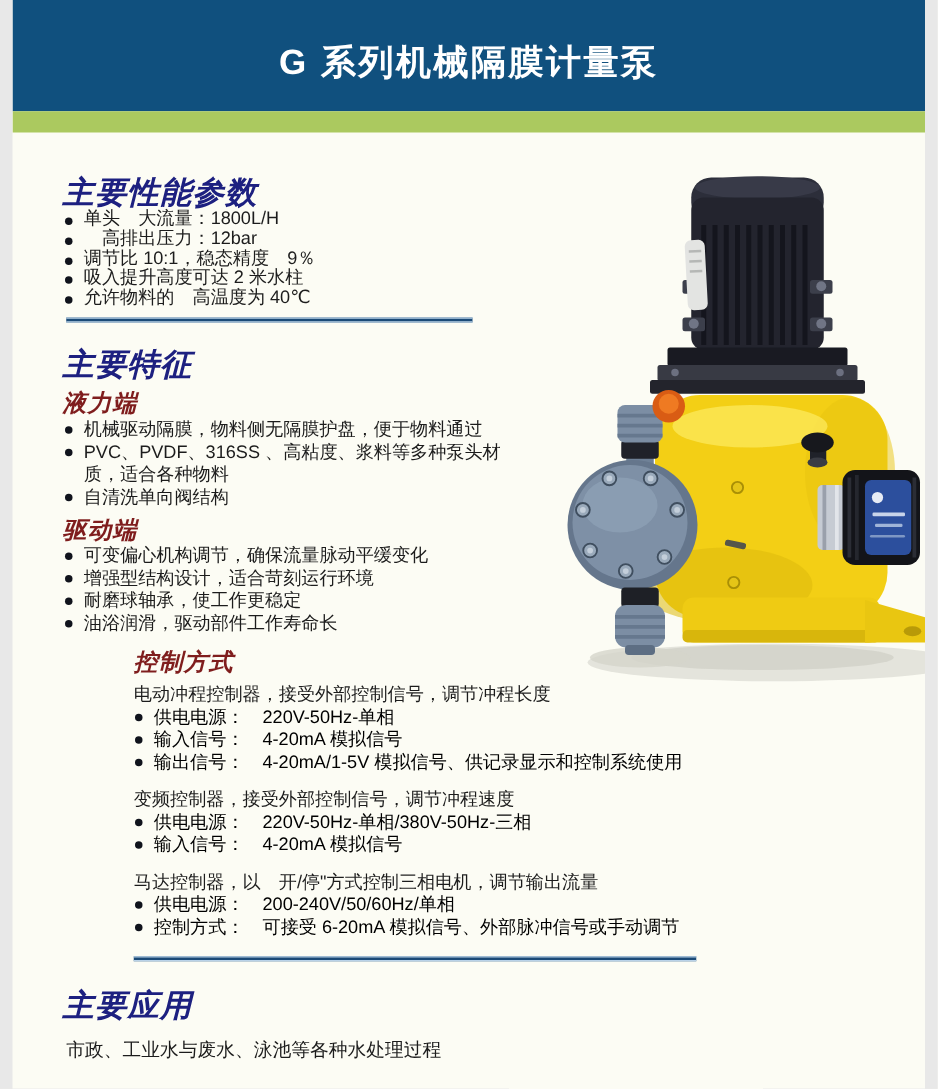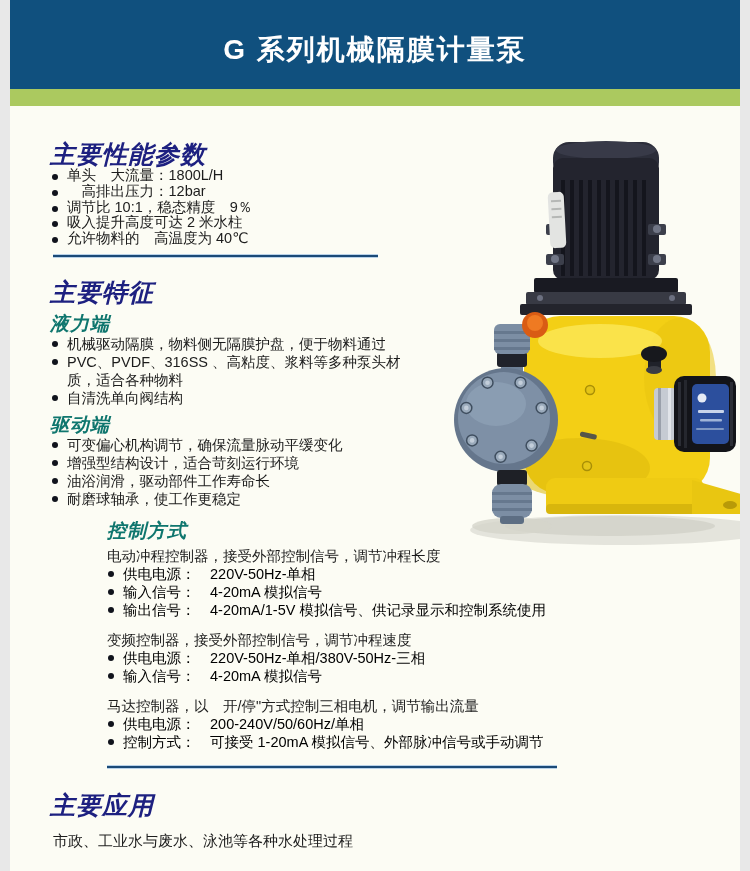--- a/index.html
+++ b/index.html
@@ -18,21 +18,21 @@
     padding-top:10px;
   }
   .green-stripe{height:17px;background:#ABC95F;}
   
   .content{position:relative;padding:34px 0 0 40px;z-index:1;}
   .sec-h1{
     color:#1D2080;font-size:25px;font-weight:bold;font-style:italic;
     line-height:28px;margin:0;letter-spacing:1px;
   }
   .sec-h2{
-    color:#0f766e;font-size:19px;font-weight:bold;font-style:italic;
+    color:#7f1d1d;font-size:19px;font-weight:bold;font-style:italic;
     line-height:22px;margin:0;letter-spacing:1px;
   }
   ul.blist{list-style:none;margin:0;padding:0;}
   ul.blist li{
     position:relative;padding-left:17px;font-size:14.5px;color:#1c1c1c;
   }
   ul.blist li::before{
     content:"";position:absolute;left:2px;top:.42em;width:6px;height:6px;
     border-radius:50%;background:#10131C;
   }
@@ -230,22 +230,22 @@
     <ul class="blist hyd-list">
       <li>机械驱动隔膜，物料侧无隔膜护盘，便于物料通过</li>
       <li>PVC、PVDF、316SS 、高粘度、浆料等多种泵头材质，适合各种物料</li>
       <li>自清洗单向阀结构</li>
     </ul>
 
     <div class="sec-h2 mt-drv">驱动端</div>
     <ul class="blist drv-list">
       <li>可变偏心机构调节，确保流量脉动平缓变化</li>
       <li>增强型结构设计，适合苛刻运行环境</li>
+      <li>耐磨球轴承，使工作更稳定</li>
       <li>油浴润滑，驱动部件工作寿命长</li>
-      <li>耐磨球轴承，使工作更稳定</li>
     </ul>
 
     <div class="ctl">
       <div class="sec-h2">控制方式</div>
 
       <div class="ctl-intro">电动冲程控制器，接受外部控制信号，调节冲程长度</div>
       <ul class="ctl-list">
         <li>供电电源：　220V-50Hz-单相</li>
         <li>输入信号：　4-20mA 模拟信号</li>
         <li>输出信号：　4-20mA/1-5V 模拟信号、供记录显示和控制系统使用</li>
@@ -253,21 +253,21 @@
 
       <div class="ctl-intro ctl-gap">变频控制器，接受外部控制信号，调节冲程速度</div>
       <ul class="ctl-list">
         <li>供电电源：　220V-50Hz-单相/380V-50Hz-三相</li>
         <li>输入信号：　4-20mA 模拟信号</li>
       </ul>
 
       <div class="ctl-intro ctl-gap">马达控制器，以　开/停"方式控制三相电机，调节输出流量</div>
       <ul class="ctl-list">
         <li>供电电源：　200-240V/50/60Hz/单相</li>
-        <li>控制方式：　可接受 1-20mA 模拟信号、外部脉冲信号或手动调节</li>
+        <li>控制方式：　可接受 6-20mA 模拟信号、外部脉冲信号或手动调节</li>
       </ul>
     </div>
 
     <div class="sep sep2"></div>
 
     <div class="sec-h1 apps-h">主要应用</div>
     <div class="apps-text">市政、工业水与废水、泳池等各种水处理过程</div>
 
   </div>
 </div>

